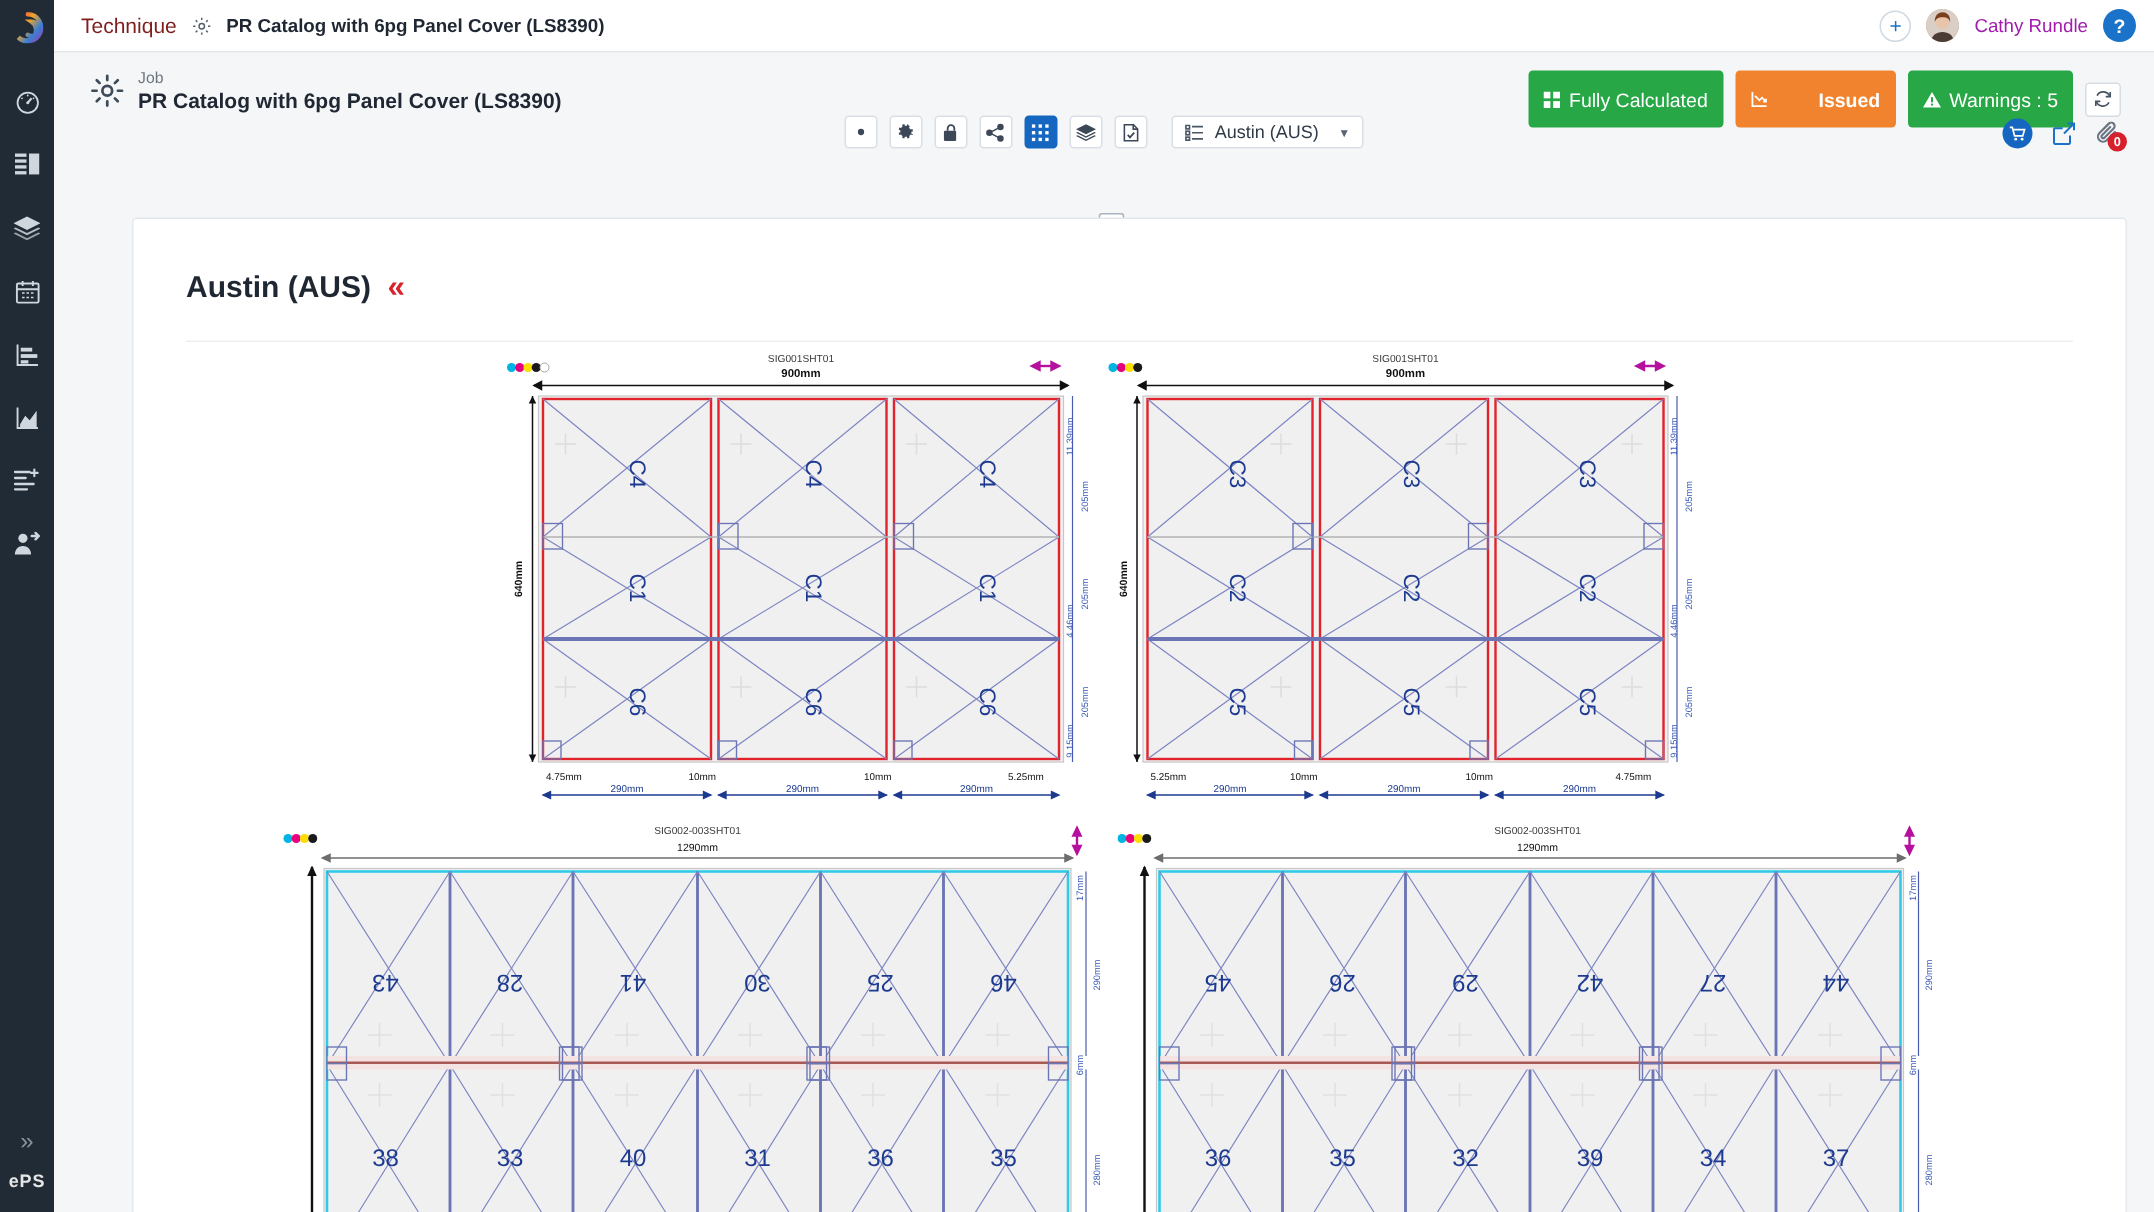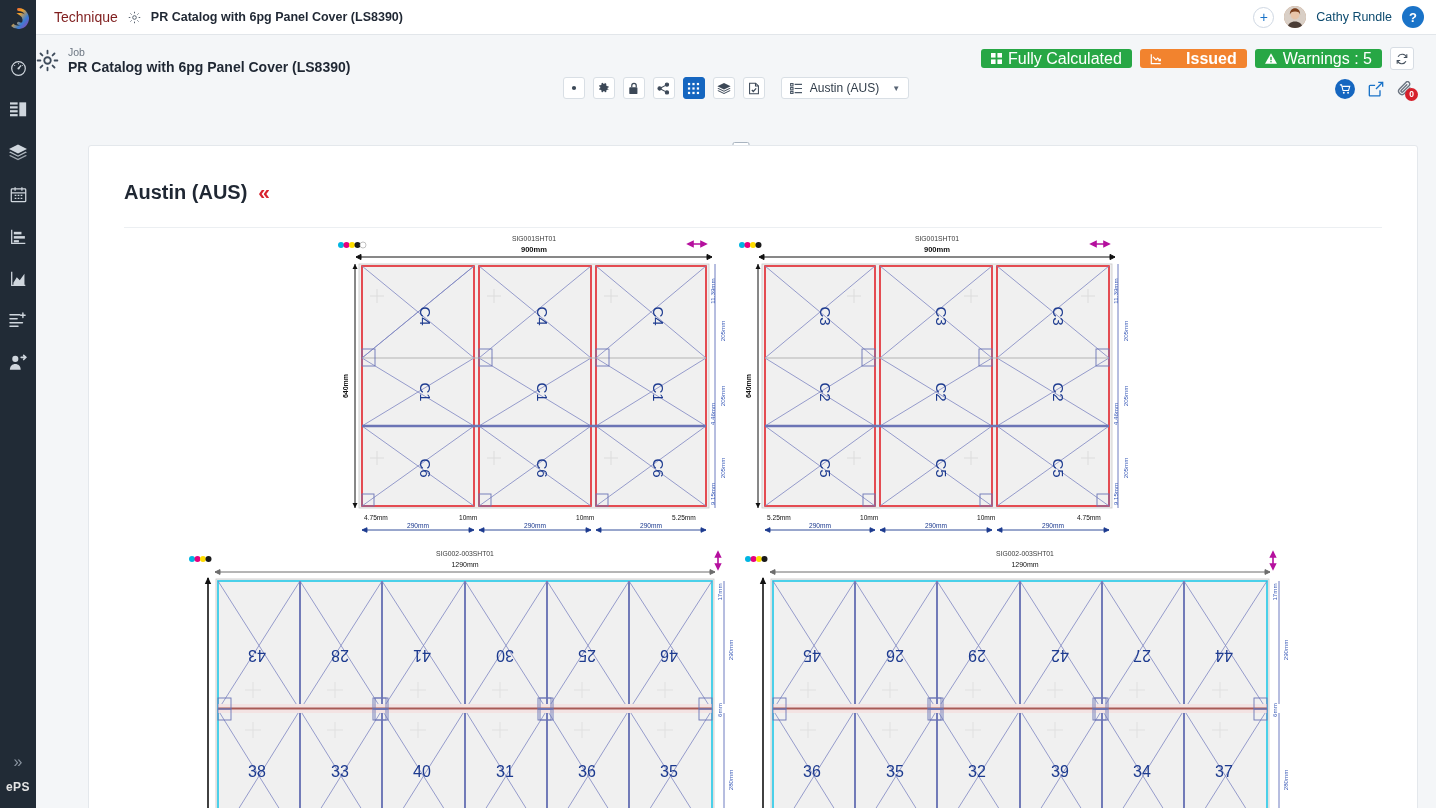--- a/index.html
+++ b/index.html
@@ -45,42 +45,42 @@
   #topbar .spacer { flex:1; }
   #topbar .plus {
     width:21px;height:21px;border-radius:50%;border:1px solid #cfd8e3;
     display:flex;align-items:center;justify-content:center;color:#1a73c8;font-size:14px;
     cursor:pointer;
   }
   #topbar .avatar {
     width:22px;height:22px;border-radius:50%;overflow:hidden;
     background:#c9a489; display:flex;align-items:center;justify-content:center;
   }
-  #topbar .uname { font-size:12.5px; color:#0c4a6e; }
+  #topbar .uname { font-size:12.5px; color:#a21caf; }
   #topbar .help {
     width:22px;height:22px;border-radius:50%;background:#1a73c8;color:#fff;
     display:flex;align-items:center;justify-content:center;font-size:13px;font-weight:bold;
     cursor:pointer;
   }
 
   
   #subhead {
     position:absolute; left:36px; top:35px; width:1400px; height:100px;
     background:#f4f6f8;
   }
-  #job-block { position:absolute; left:0; top:11px; display:flex; gap:9px; align-items:flex-start;}
+  #job-block { position:absolute; left:24px; top:11px; display:flex; gap:9px; align-items:flex-start;}
   #job-block .bigear { color:#3e4b5b; margin-top:3px;}
   #job-block .lbl { font-size:10.5px; color:#6c7682; line-height:13px;}
   #job-block .ttl { font-size:14px; font-weight:bold; color:#1f2733; line-height:17px;}
 
   
   #chips { position:absolute; right:22px; top:12px; display:flex; gap:8px; align-items:center;}
   .chip {
-    height:19px; border-radius:3px; display:flex; align-items:center; gap:6px;
-    padding:0 10px; font-size:16px; color:#fff; cursor:pointer; white-space:nowrap;
+    height:38px; border-radius:3px; display:flex; align-items:center; gap:6px;
+    padding:0 10px; font-size:13px; color:#fff; cursor:pointer; white-space:nowrap;
   }
   .chip.green { background:#27a745; }
   .chip.orange { background:#f2832e; }
   .chip-issued { width:107px; justify-content:space-between;font-weight:bold;}
   .refresh-btn {
     width:24px;height:23px;border:1px solid #d7dde4;border-radius:3px;background:#fff;
     display:flex;align-items:center;justify-content:center;color:#46525f;cursor:pointer;
   }
   #righticons { position:absolute; right:22px; top:44px; display:flex; gap:13px; align-items:center;}
   .cart {

